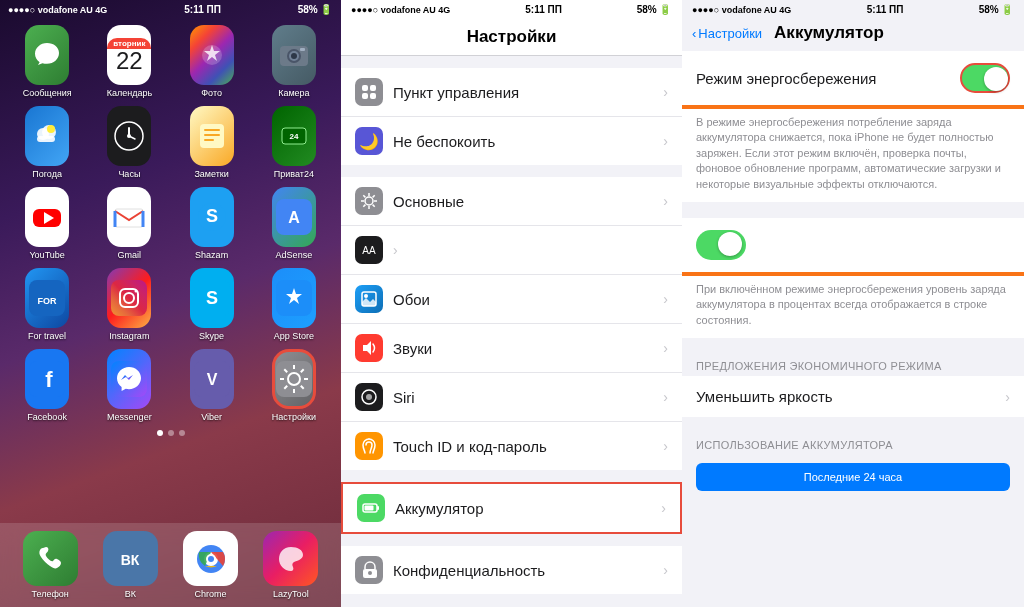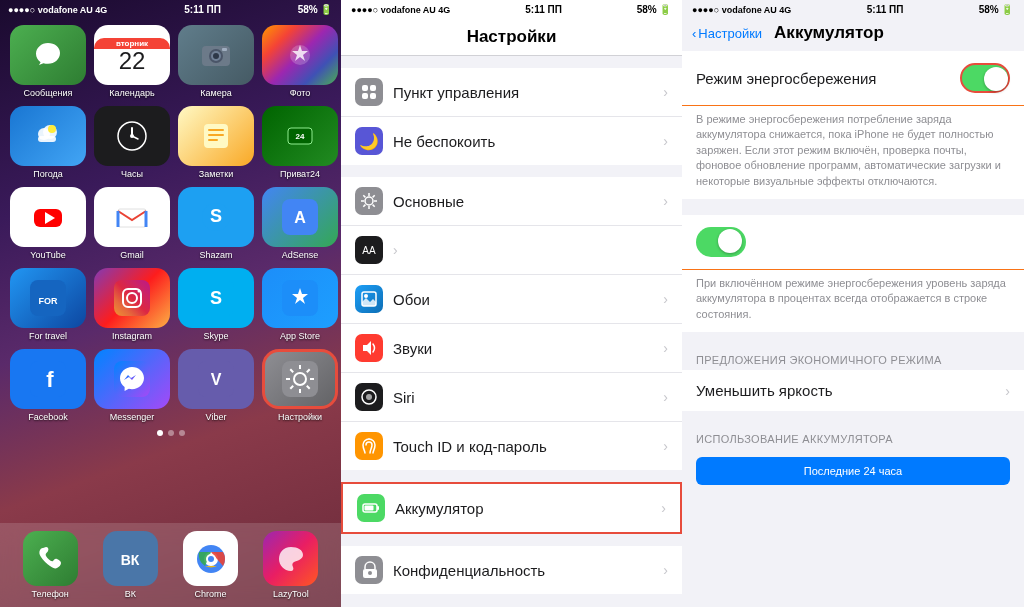--- a/index.html
+++ b/index.html
@@ -46,21 +46,21 @@
       padding: 6px 10px;
     }
     .app-icon {
       display: flex;
       flex-direction: column;
       align-items: center;
       gap: 3px;
       cursor: pointer;
     }
     .app-icon-img {
-      width: 76px;
+      width: 44px;
       height: 60px;
       border-radius: 14px;
       display: flex;
       align-items: center;
       justify-content: center;
       font-size: 28px;
       position: relative;
       overflow: hidden;
     }
     .app-icon-label {
@@ -247,21 +247,21 @@
     }
 
     .battery-section {
       background: white;
       margin: 0 0 16px 0;
     }
     .battery-row {
       display: flex;
       align-items: center;
       padding: 12px 14px;
-      border-bottom: 1px solid #f97316;
+      border-bottom: 4px solid #f97316;
       gap: 10px;
     }
     .battery-row:last-child { border-bottom: none; }
     .battery-row-label {
       flex: 1;
       font-size: 15px;
       color: #1c1c1e;
     }
     .battery-row-chevron {
       color: #c7c7cc;
@@ -349,40 +349,40 @@
 
     <div class="app-icon">
       <div class="app-icon-img calendar-app" style="padding:0;">
         <div class="calendar-top">вторник</div>
         <div class="calendar-num">22</div>
       </div>
       <span class="app-icon-label">Календарь</span>
     </div>
 
     <div class="app-icon">
+      <div class="app-icon-img app-photos">
+        <svg width="36" height="36" viewBox="0 0 36 36">
+          <circle cx="18" cy="18" r="10" fill="rgba(255,255,255,0.2)"></circle>
+          <path d="M18 8 L20 14 L26 14 L21 18 L23 24 L18 20 L13 24 L15 18 L10 14 L16 14 Z" fill="white" opacity="0.8"></path>
+        </svg>
+      </div>
+      <span class="app-icon-label">Фото</span>
+    </div>
+
+    <div class="app-icon">
       <div class="app-icon-img app-camera">
         <svg width="36" height="36" viewBox="0 0 36 36">
           <rect x="4" y="9" width="28" height="20" rx="4" fill="#6c7a89"></rect>
           <circle cx="18" cy="19" r="7" fill="#4a5568"></circle>
           <circle cx="18" cy="19" r="5" fill="#718096"></circle>
           <circle cx="18" cy="19" r="3" fill="#2d3748"></circle>
           <rect x="24" y="11" width="5" height="3" rx="1" fill="#a0aec0"></rect>
         </svg>
       </div>
       <span class="app-icon-label">Камера</span>
-    </div>
-
-    <div class="app-icon">
-      <div class="app-icon-img app-photos">
-        <svg width="36" height="36" viewBox="0 0 36 36">
-          <circle cx="18" cy="18" r="10" fill="rgba(255,255,255,0.2)"></circle>
-          <path d="M18 8 L20 14 L26 14 L21 18 L23 24 L18 20 L13 24 L15 18 L10 14 L16 14 Z" fill="white" opacity="0.8"></path>
-        </svg>
-      </div>
-      <span class="app-icon-label">Фото</span>
     </div>
 
     <div class="app-icon">
       <div class="app-icon-img app-weather">
         <svg width="36" height="36" viewBox="0 0 36 36">
           <circle cx="14" cy="16" r="6" fill="white" opacity="0.9"></circle>
           <circle cx="20" cy="14" r="7" fill="white" opacity="0.9"></circle>
           <rect x="8" y="18" width="18" height="6" rx="3" fill="white" opacity="0.9"></rect>
           <circle cx="22" cy="11" r="4" fill="#ffeb3b"></circle>
         </svg>

